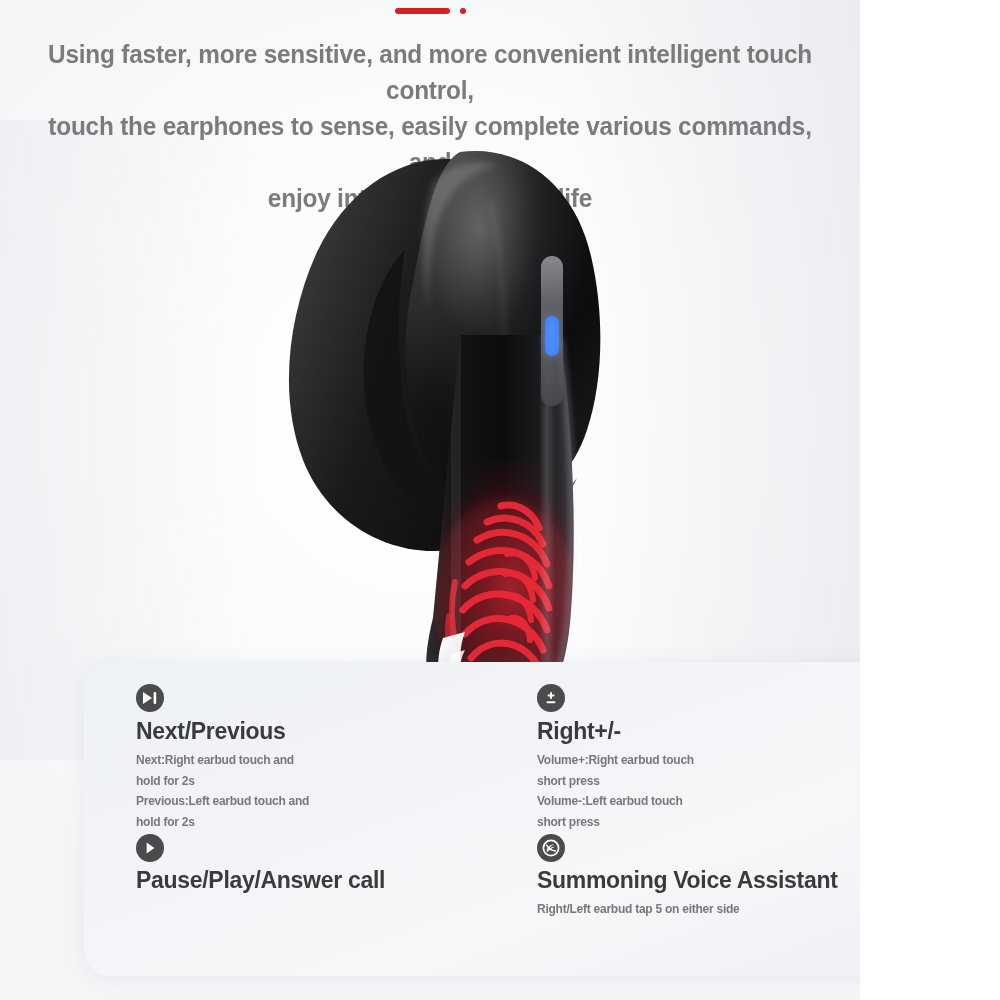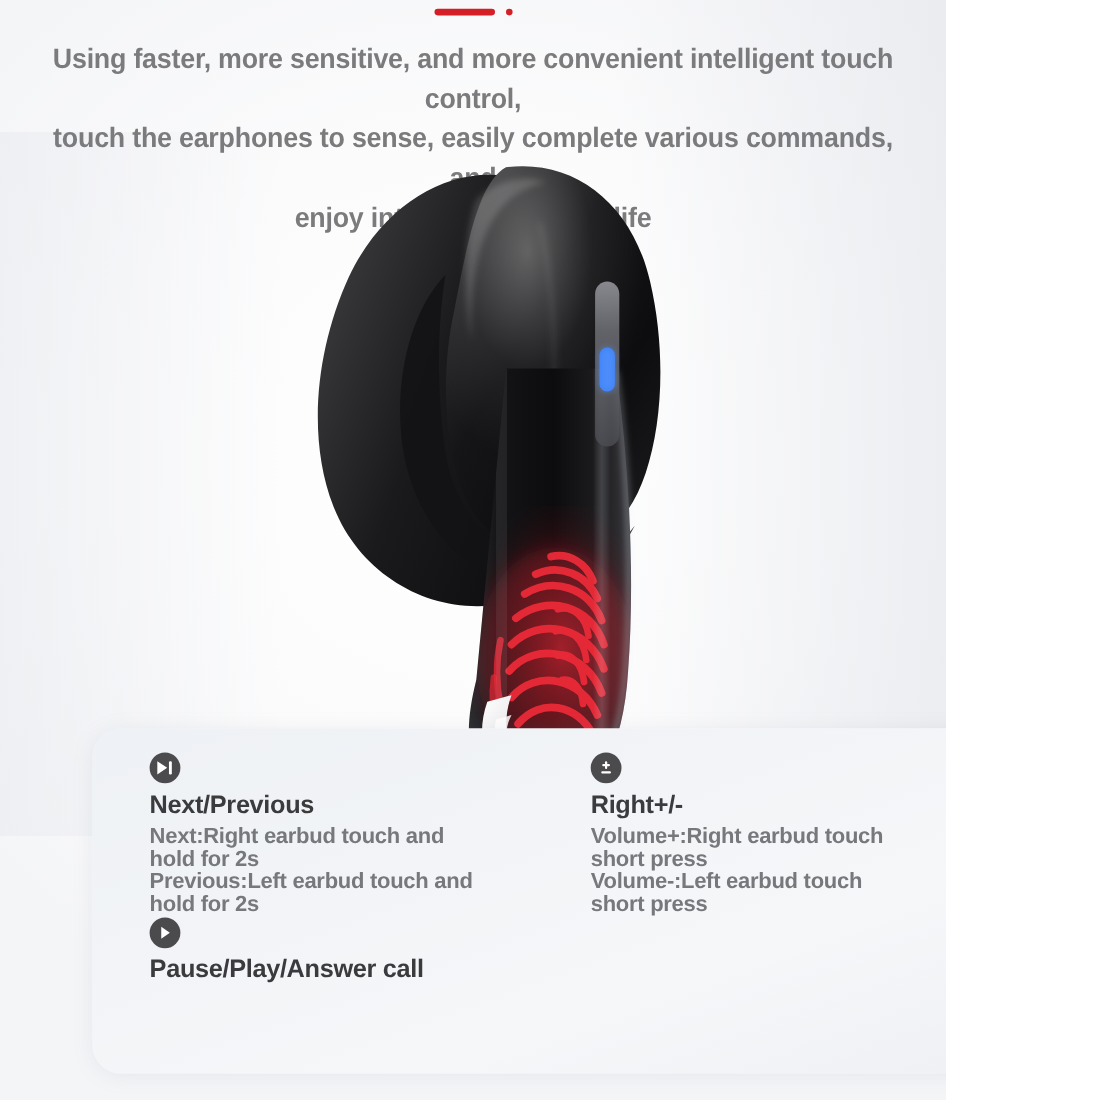--- a/index.html
+++ b/index.html
@@ -123,21 +123,21 @@
   .cell-title {
     color: #3b3b3d;
     font-size: 23px;
     font-weight: 700;
     letter-spacing: -0.3px;
     line-height: 27px;
     margin: 0 0 5px 0;
   }
   .cell-desc {
     color: #77787c;
-    font-size: 20px;
+    font-size: 12px;
     font-weight: 700;
     line-height: 20.5px;
     letter-spacing: -0.25px;
     white-space: pre-line;
     margin: 0;
   }
   .cell.r2 .cell-icon { margin-bottom: 5px; }
   .cell.c2 { padding-left: 12px; }
 
   
@@ -347,17 +347,31 @@
 
       <div class="cell r2 c1">
         <div class="cell-icon">
           <svg width="14" height="14" viewBox="0 0 14 14">
             <path d="M3.6,1.6 L11.4,7 L3.6,12.4 Z" fill="#ffffff"></path>
           </svg>
         </div>
         <p class="cell-title">Pause/Play/Answer call</p>
       </div>
 
+      <div class="cell r2 c2">
+        <div class="cell-icon">
+          <svg width="20" height="20" viewBox="0 0 20 20">
+            <circle cx="10" cy="10" r="7.6" fill="none" stroke="#ffffff" stroke-width="1.7"></circle>
+            <path d="M5.4,12.6 C6.6,8.6 9.6,6.1 13.4,6.4
+                     C10.2,7.4 7.8,9.6 6.7,12.8
+                     C8.2,10.2 11.0,8.6 14.0,8.8
+                     C11.0,9.9 8.4,11.8 6.6,14.3 Z" fill="#ffffff"></path>
+            <path d="M5.6,7.2 C7.6,10.6 10.8,12.7 14.4,12.9" fill="none" stroke="#ffffff" stroke-width="1.5" stroke-linecap="round"></path>
+          </svg>
+        </div>
+        <p class="cell-title">Summoning Voice Assistant</p>
+        <p class="cell-desc">Right/Left earbud tap 5 on either side</p>
+      </div>
 
     </div>
   </div>
 
 </div>
 
 </body></html>

